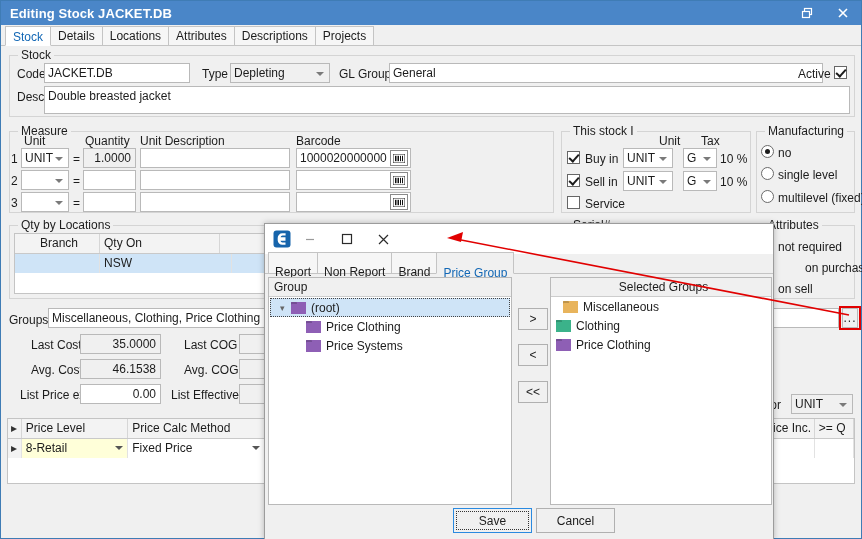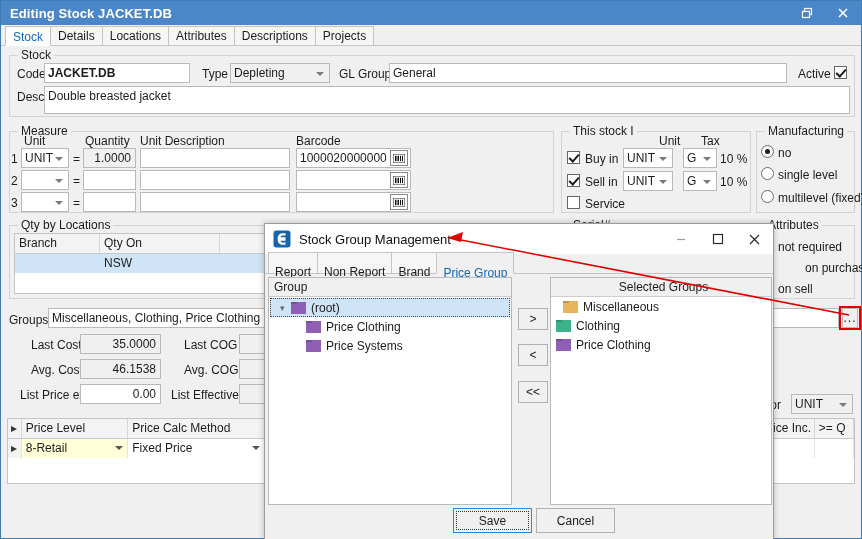--- a/index.html
+++ b/index.html
@@ -103,25 +103,25 @@
     <div class="tab">Locations</div>
     <div class="tab">Attributes</div>
     <div class="tab">Descriptions</div>
     <div class="tab">Projects</div>
   </div>
 
   <div class="gbox" style="left:8px;top:54px;width:846px;height:62px;">
     <span class="lg">Stock</span>
   </div>
   <div class="lbl" style="left:16px;top:66px;">Code</div>
-  <div class="inp" style="left:43px;top:62px;width:146px;font-weight:bold;">JACKET.DB</div>
+  <div class="inp" style="left:43px;top:62px;width:146px;">JACKET.DB</div>
   <div class="lbl" style="left:201px;top:66px;">Type</div>
   <div class="sel gray" style="left:229px;top:62px;width:100px;">Depleting</div>
   <div class="lbl" style="left:338px;top:66px;">GL Group</div>
-  <div class="inp" style="left:388px;top:62px;width:398px;">General</div>
+  <div class="inp" style="left:388px;top:62px;width:434px;">General</div>
   <div class="lbl" style="left:797px;top:66px;">Active</div>
   <div class="chk on" style="left:833px;top:65px;"></div>
   <div class="lbl" style="left:16px;top:89px;">Desc</div>
   <div class="inp" style="left:43px;top:85px;width:806px;height:28px;">Double breasted jacket</div>
 
   <div class="gbox" style="left:8px;top:130px;width:545px;height:82px;">
     <span class="lg">Measure</span>
   </div>
   <div class="lbl" style="left:23px;top:133px;">Unit</div>
   <div class="lbl" style="left:84px;top:133px;">Quantity</div>
@@ -196,21 +196,21 @@
   <div class="radio" style="left:760px;top:166px;"></div>
   <div class="lbl" style="left:777px;top:167px;">single level</div>
   <div class="radio" style="left:760px;top:189px;"></div>
   <div class="lbl" style="left:777px;top:190px;">multilevel (fixed)</div>
 
   <div class="gbox" style="left:8px;top:224px;width:545px;height:74px;">
     <span class="lg">Qty by Locations</span>
   </div>
   <div class="grid" style="left:13px;top:232px;width:535px;height:61px;">
     <div class="ghead">
-      <div class="gcell" style="width:85px;">Branch</div>
+      <div class="gcell" style="width:85px;text-align:center;">Branch</div>
       <div class="gcell" style="width:120px;">Qty On</div>
     </div>
     <div class="grow sel-row">
       <div class="gcell" style="width:85px;"></div>
       <div class="gcell" style="width:132px;">NSW</div>
       <div class="gcell" style="width:120px;"></div>
     </div>
   </div>
 
   <div class="gbox" style="left:560px;top:224px;width:190px;height:74px;">
@@ -276,21 +276,20 @@
   </div>
 
   <div id="modal">
     <div class="mtitle">
       <span style="width:18px;height:18px;margin-left:8px;display:inline-block;">
         <svg width="18" height="18" viewBox="0 0 18 18">
           <rect x="0.5" y="0.5" width="17" height="17" rx="3" fill="#1664ab"></rect>
           <path d="M12.5 7.2H7.6a2 2 0 0 1 2-1.7h3V3.3H9.3A4.6 4.6 0 0 0 4.7 8v2.2a4.6 4.6 0 0 0 4.6 4.5h3.2v-2.2h-3a2 2 0 0 1-2-1.8h5z" fill="#fff"></path>
         </svg>
       </span>
-      <span class="txt">Stock Group Management</span>
       <span class="mwinbtn">
         <svg width="12" height="12" viewBox="0 0 12 12">
           <path d="M2 6.5H10" stroke="#9a9a9a" stroke-width="1.2"></path>
         </svg>
       </span>
       <span class="mwinbtn">
         <svg width="12" height="12" viewBox="0 0 12 12">
           <rect x="1.5" y="1.5" width="9" height="9" fill="none" stroke="#2b2b2b" stroke-width="1.2"></rect>
         </svg>
       </span>

